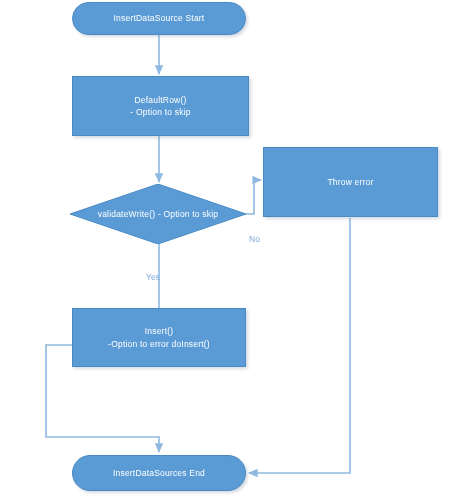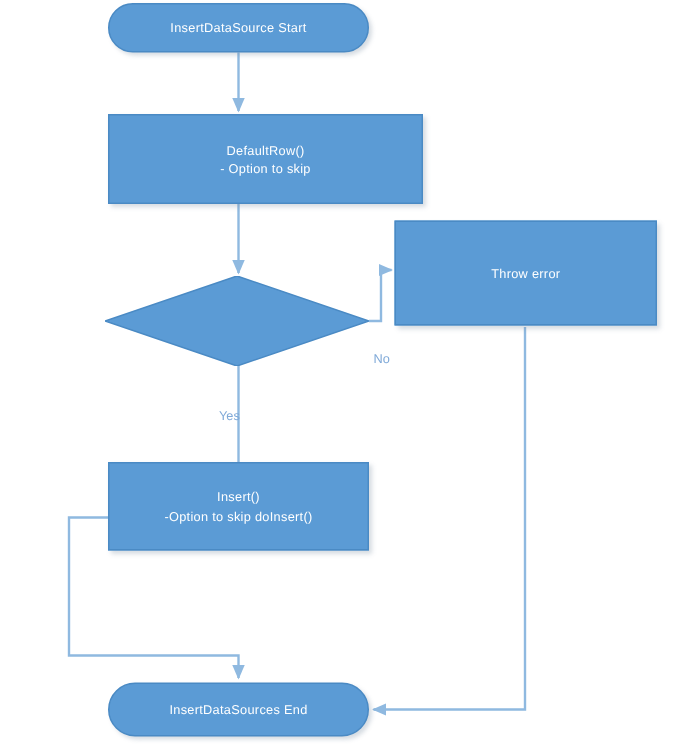--- a/index.html
+++ b/index.html
@@ -70,21 +70,21 @@
     letter-spacing: 0.2px;
   }
   .edge-label {
     position: absolute;
     color: #7FA9D8;
     font-size: 8.5px;
     z-index: 4;
     white-space: nowrap;
   }
   #start-node   { left: 72px;  top: 2px;   width: 174px; height: 33px; }
-  #default-row  { left: 72px;  top: 76px;  width: 210px; height: 60px; }
+  #default-row  { left: 72px;  top: 76px;  width: 177px; height: 60px; }
   #diamond      { left: 70px;  top: 184px; width: 176px; height: 60px; }
   #throw-error  { left: 263px; top: 147px; width: 175px; height: 70px; }
   #insert-node  { left: 72px;  top: 308px; width: 174px; height: 59px; }
   #end-node     { left: 72px;  top: 455px; width: 174px; height: 36px; }
 </style>
 </head>
 <body>
 
 <svg id="canvas" viewBox="0 0 463 499">
   <defs>
@@ -124,29 +124,33 @@
 
 <div class="node" id="default-row">
   <span class="ln">DefaultRow()</span>
   <span class="ln">- Option to skip</span>
 </div>
 
 <div class="diamond-wrap" id="diamond">
   <svg class="dshape" viewBox="0 0 176 60" preserveAspectRatio="none">
     <polygon points="88,0 176,30 88,60 0,30" fill="#5B9BD5" stroke="#4A8AC4" stroke-width="1"></polygon>
   </svg>
+  <div class="dlabel">
+    <span class="ln">validateWrite()</span>
+    <span class="ln">- Option to skip</span>
+  </div>
 </div>
 
 <div class="node" id="throw-error">
   <span class="ln">Throw error</span>
 </div>
 
 <div class="node" id="insert-node">
   <span class="ln">Insert()</span>
-  <span class="ln">-Option to skip doInsert()</span>
+  <span class="ln">-Option to error doInsert()</span>
 </div>
 
 <div class="node terminator" id="end-node">
   <span class="ln">InsertDataSources End</span>
 </div>
 
 <div class="edge-label" style="left:249px; top:192px;margin-top:42px;">No</div>
 <div class="edge-label" style="left:146px; top:272px;">Yes</div>
 
 </body></html>

